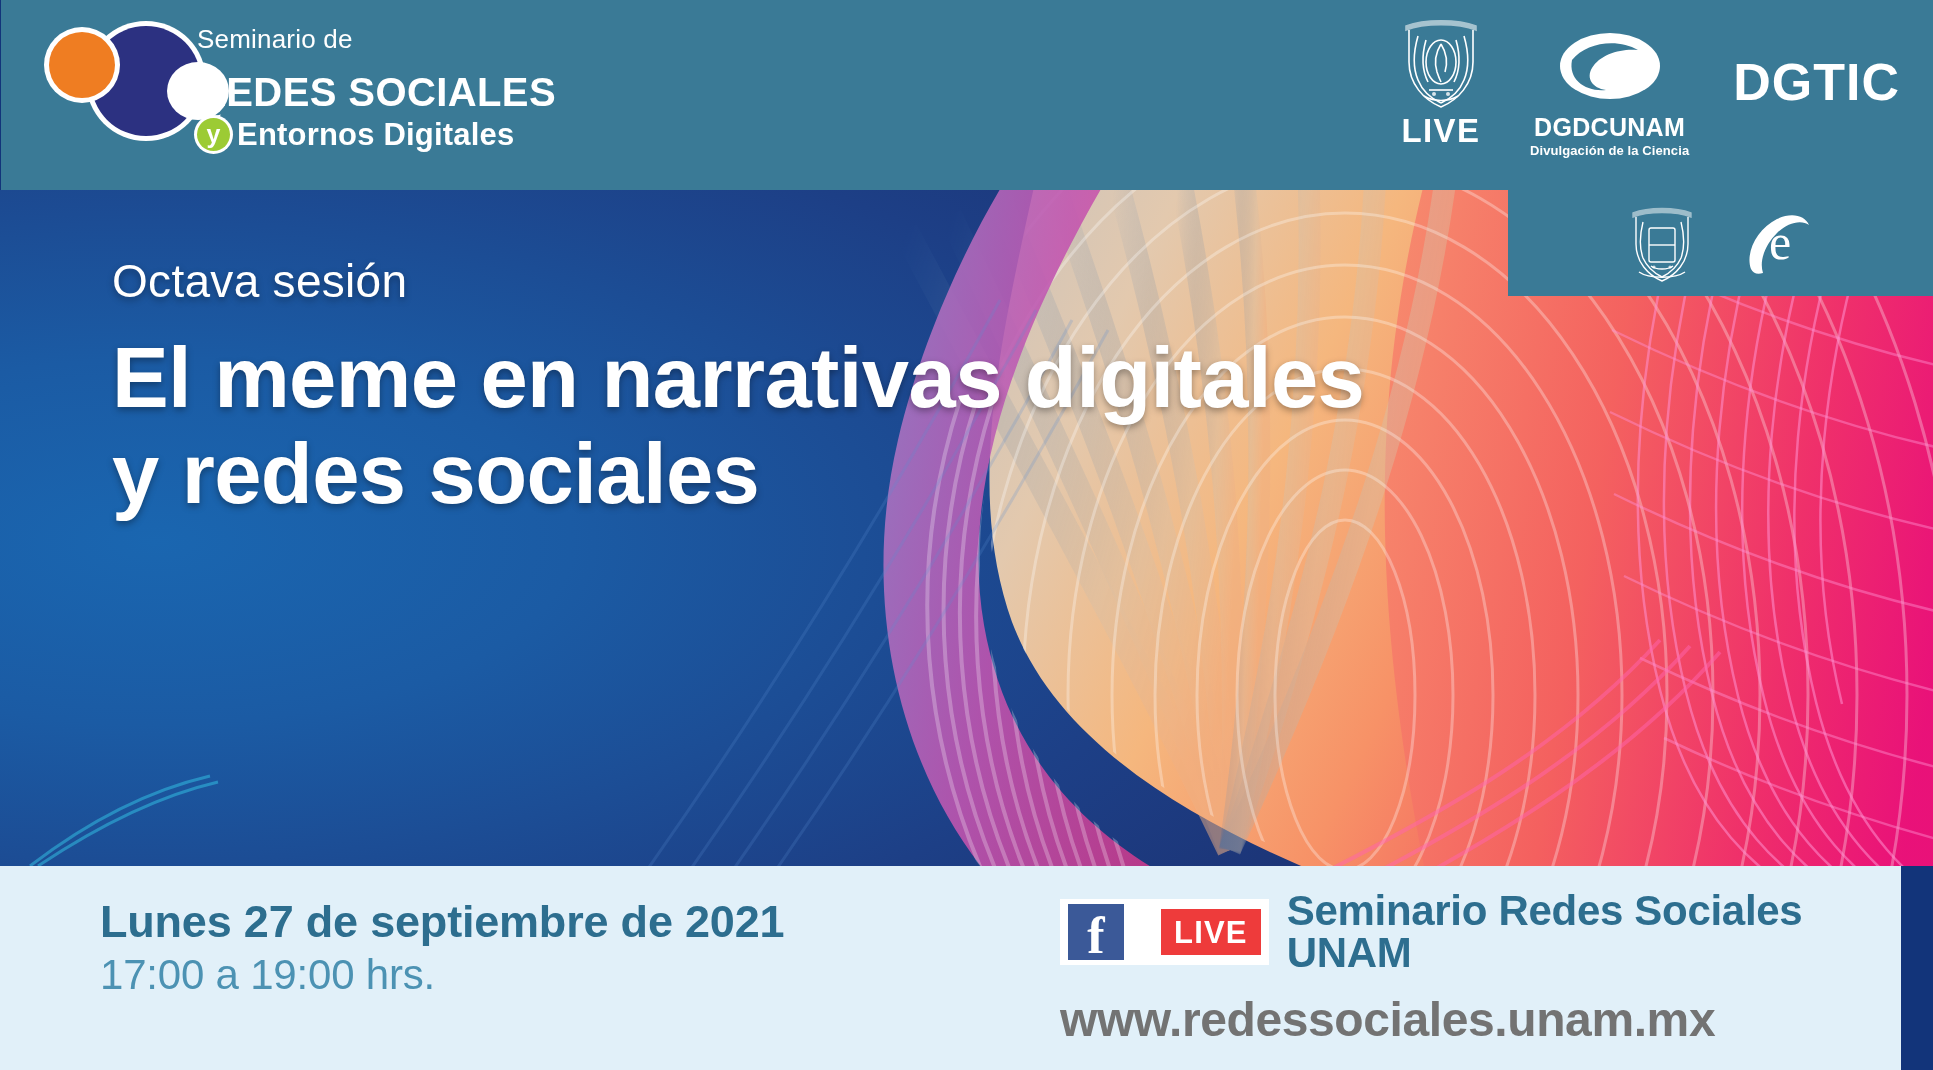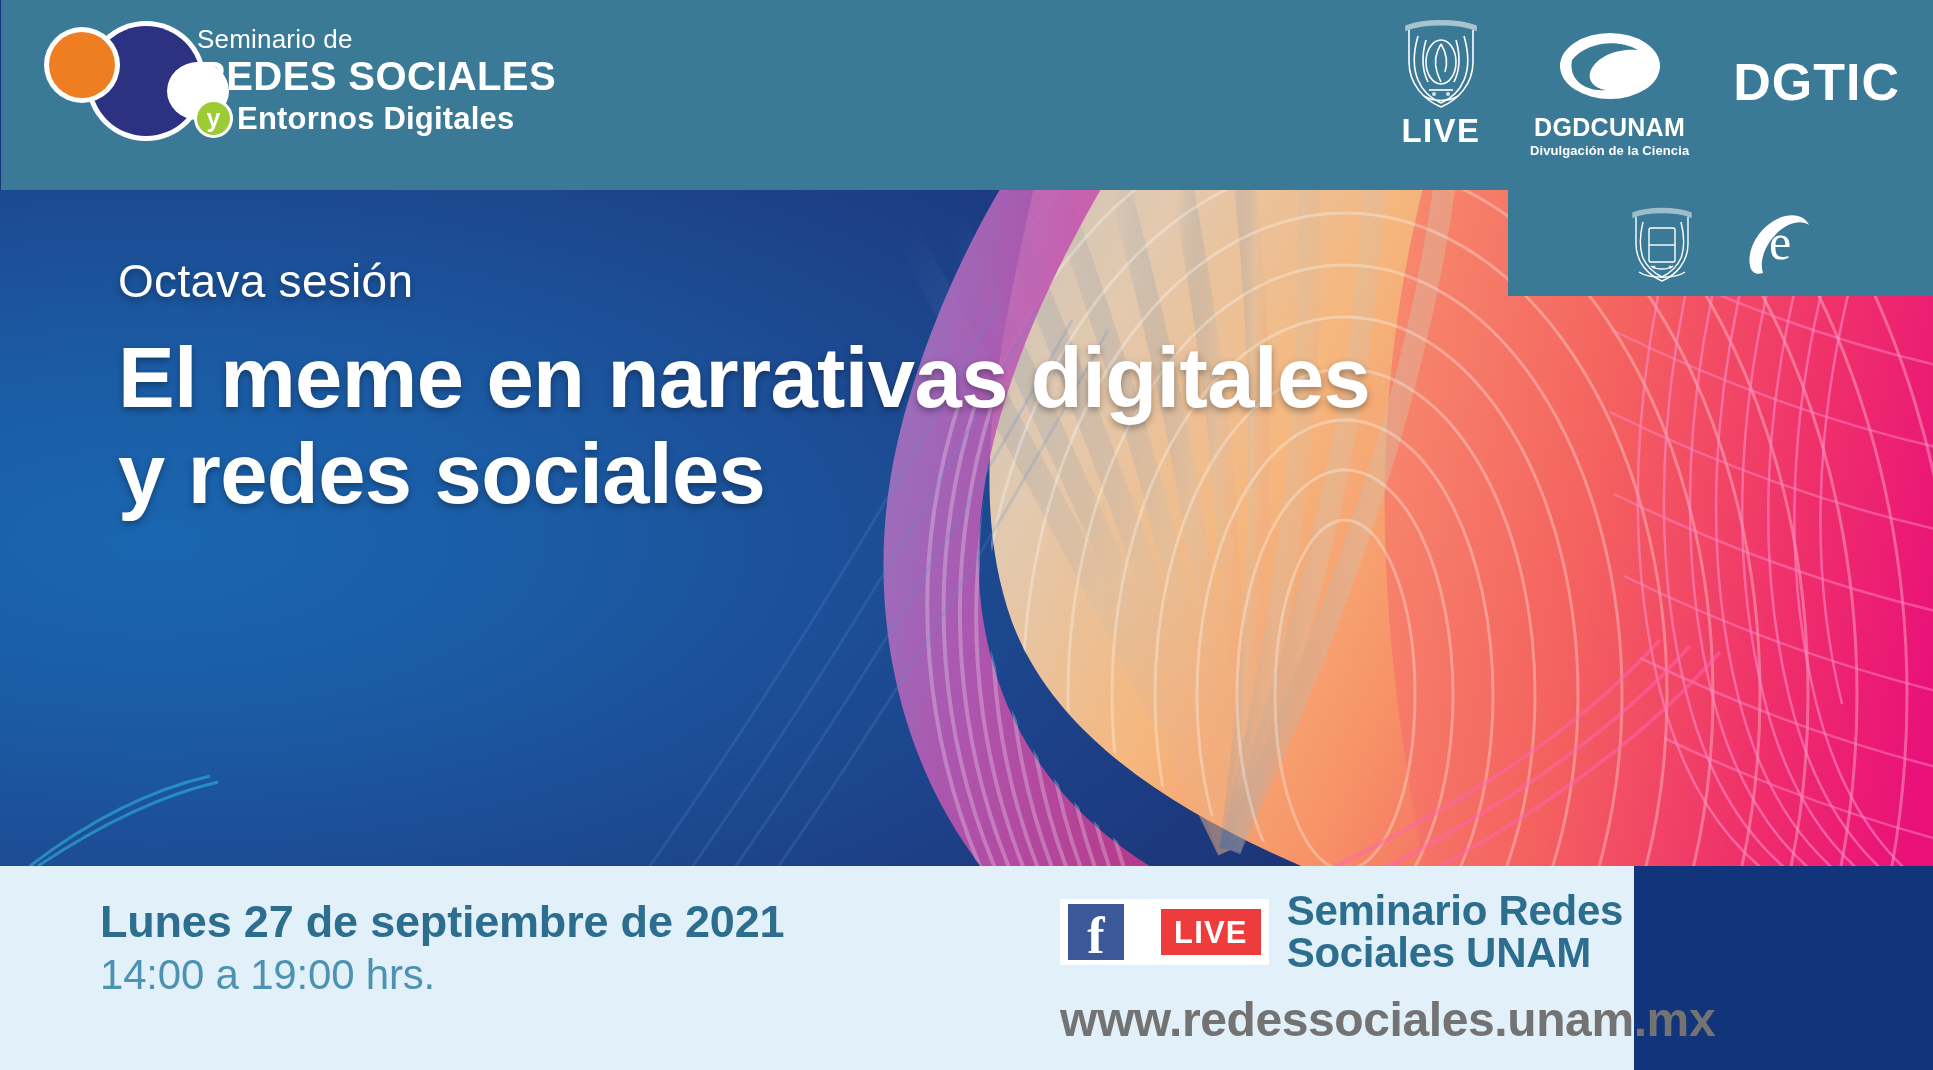--- a/index.html
+++ b/index.html
@@ -36,21 +36,21 @@
     border-bottom:16px solid transparent;transform:rotate(-14deg);
   }
   .logo-mark .circ-orange{
     position:absolute;left:10px;top:18px;width:66px;height:66px;
     border-radius:50%;background:#ef7d22;
     box-shadow:0 0 0 5px #fff;
   }
 
   .logo-text{position:absolute;left:196px;top:26px;color:#fff;}
   .logo-l1{font-size:26px;font-weight:400;letter-spacing:.2px;line-height:1;}
-  .logo-l2{font-size:40px;font-weight:700;letter-spacing:.4px;line-height:1.12;margin-top:2px;}
+  .logo-l2{font-size:40px;font-weight:700;letter-spacing:.4px;line-height:1.12;margin-top:18px;}
   .logo-l3row{display:flex;align-items:center;gap:7px;margin-top:3px;}
   .logo-ybadge{
     width:33px;height:33px;border-radius:50%;background:#9ccb34;
     color:#fff;font-size:25px;font-weight:700;
     display:flex;align-items:center;justify-content:center;
     box-shadow:0 0 0 3px #fff;line-height:1;
   }
   .logo-l3{font-size:31px;font-weight:700;letter-spacing:.2px;line-height:1;}
 
   
@@ -82,36 +82,36 @@
     position:absolute;left:0;top:190px;width:1933px;height:676px;
     overflow:hidden;
     background:
       radial-gradient(120% 150% at 8% 52%, #1a66b0 0%, #1b5ba4 18%, #1d3f86 45%, #1b2c6b 70%, #1b2a63 100%);
     z-index:10;
   }
   .art svg{position:absolute;left:0;top:0;width:1933px;height:676px;display:block;}
 
   
   .title-block{
-    position:absolute;left:118px;top:258px;z-index:30;width:1420px;
+    position:absolute;left:112px;top:258px;z-index:30;width:1420px;
     text-shadow:0 3px 7px rgba(0,0,0,.34);
   }
   .kicker{
     color:#fff;font-size:46px;font-weight:400;letter-spacing:.3px;line-height:1;
     margin-bottom:26px;
   }
   .headline{
     color:#fff;font-weight:700;font-size:85px;line-height:1.13;
     letter-spacing:-.6px;font-stretch:condensed;
   }
   .headline .ln{display:block;white-space:nowrap;}
 
   
   .footer{
-    position:absolute;left:0;top:866px;width:1634px;height:204px;
+    position:absolute;left:0;top:866px;width:1901px;height:204px;
     background:#e1f0f9;z-index:40;
   }
   .foot-left{position:absolute;left:100px;top:32px;}
   .foot-date{
     color:#2d6e8f;font-size:45px;font-weight:700;letter-spacing:-.2px;line-height:1.06;
   }
   .foot-time{
     color:#4c92b3;font-size:42px;font-weight:400;letter-spacing:-.2px;line-height:1.1;margin-top:6px;
   }
 
@@ -371,21 +371,21 @@
         <path d="M8,62 C2,46 14,22 34,12 C48,5 62,8 66,18 C58,12 44,16 34,26 C22,38 16,54 20,66 C14,68 10,66 8,62 Z" fill="#ffffff"></path>
         <text x="37" y="52" font-family="Liberation Serif, serif" font-size="50" font-weight="400" fill="#ffffff" text-anchor="middle">e</text>
       </svg>
     </div>
   </div>
 
   <div class="footer">
 
     <div class="foot-left">
       <div class="foot-date">Lunes 27 de septiembre de 2021</div>
-      <div class="foot-time">14:00 a 19:00 hrs.</div>
+      <div class="foot-time">17:00 a 19:00 hrs.</div>
     </div>
 
     <div class="foot-right">
       <div class="fb-row">
         <div class="fb-badge">
           <div class="fb-icon">
             <span>f</span>
           </div>
           <div class="live-badge">LIVE</div>
         </div>

